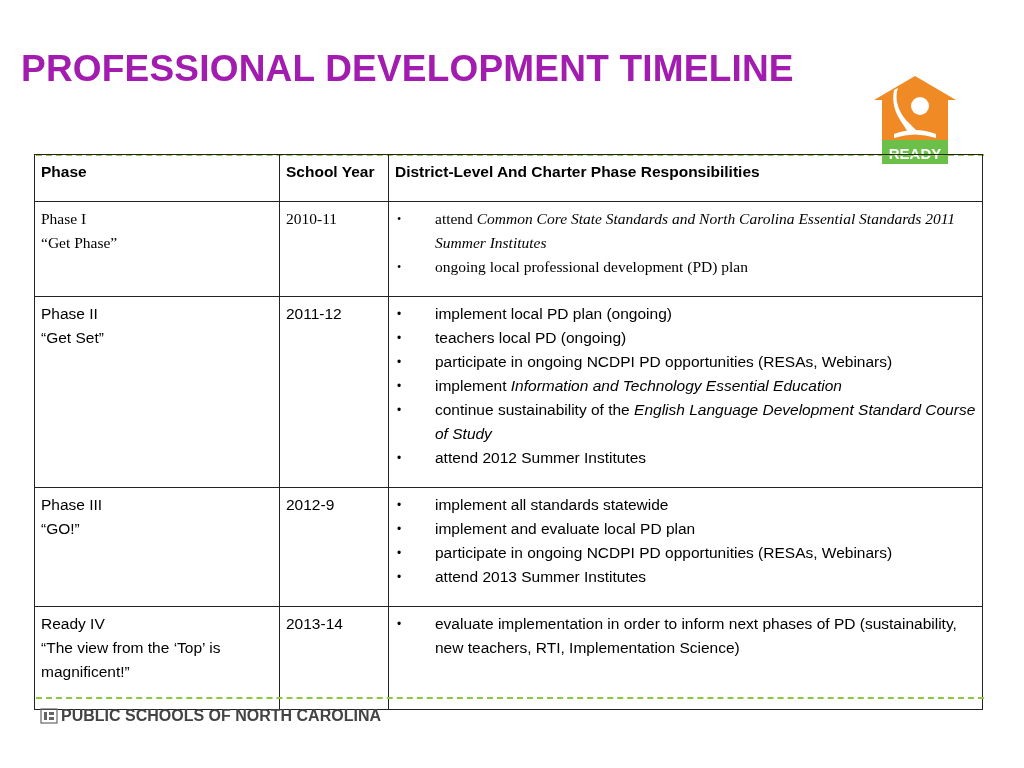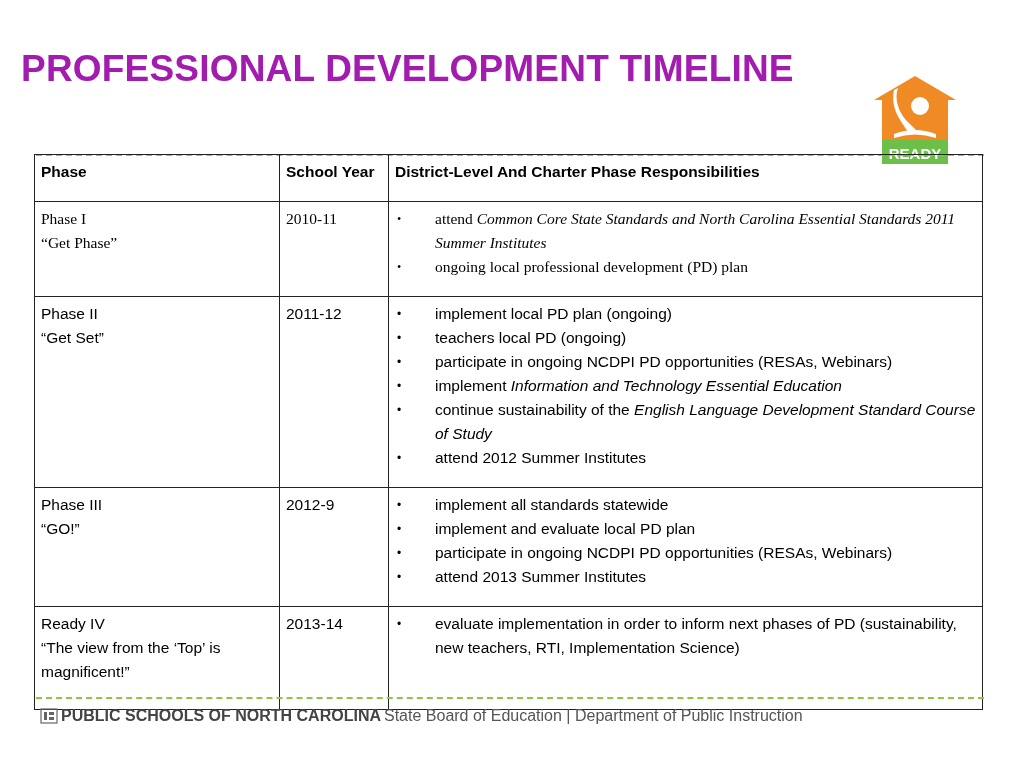--- a/index.html
+++ b/index.html
@@ -115,14 +115,13 @@
 <div class="dash-bottom"></div>
 
 <div class="footer">
   <svg width="18" height="16" viewBox="0 0 18 16">
     <rect x="1" y="1" width="16" height="14" fill="none" stroke="#666" stroke-width="1.2"></rect>
     <rect x="4" y="4" width="3" height="8" fill="#666"></rect>
     <rect x="9" y="4" width="5" height="3" fill="#666"></rect>
     <rect x="9" y="9" width="5" height="3" fill="#666"></rect>
   </svg>
   <span class="org">PUBLIC SCHOOLS OF NORTH CAROLINA</span>
-  <span class="dept">State Board of Education | Department of Public Instruction</span>
 </div>
 
 </body></html>

